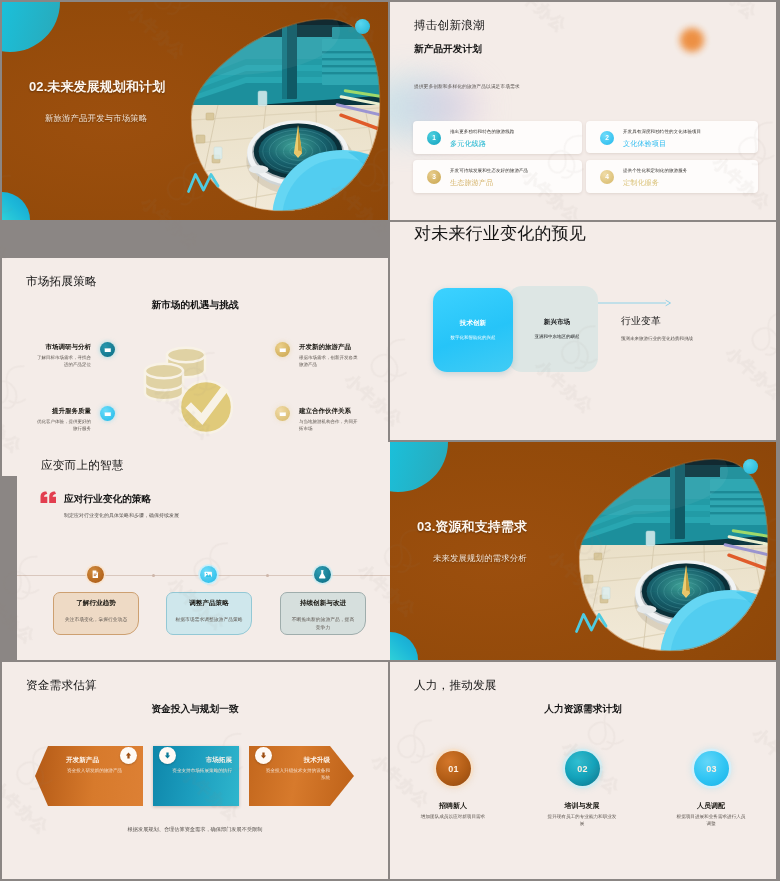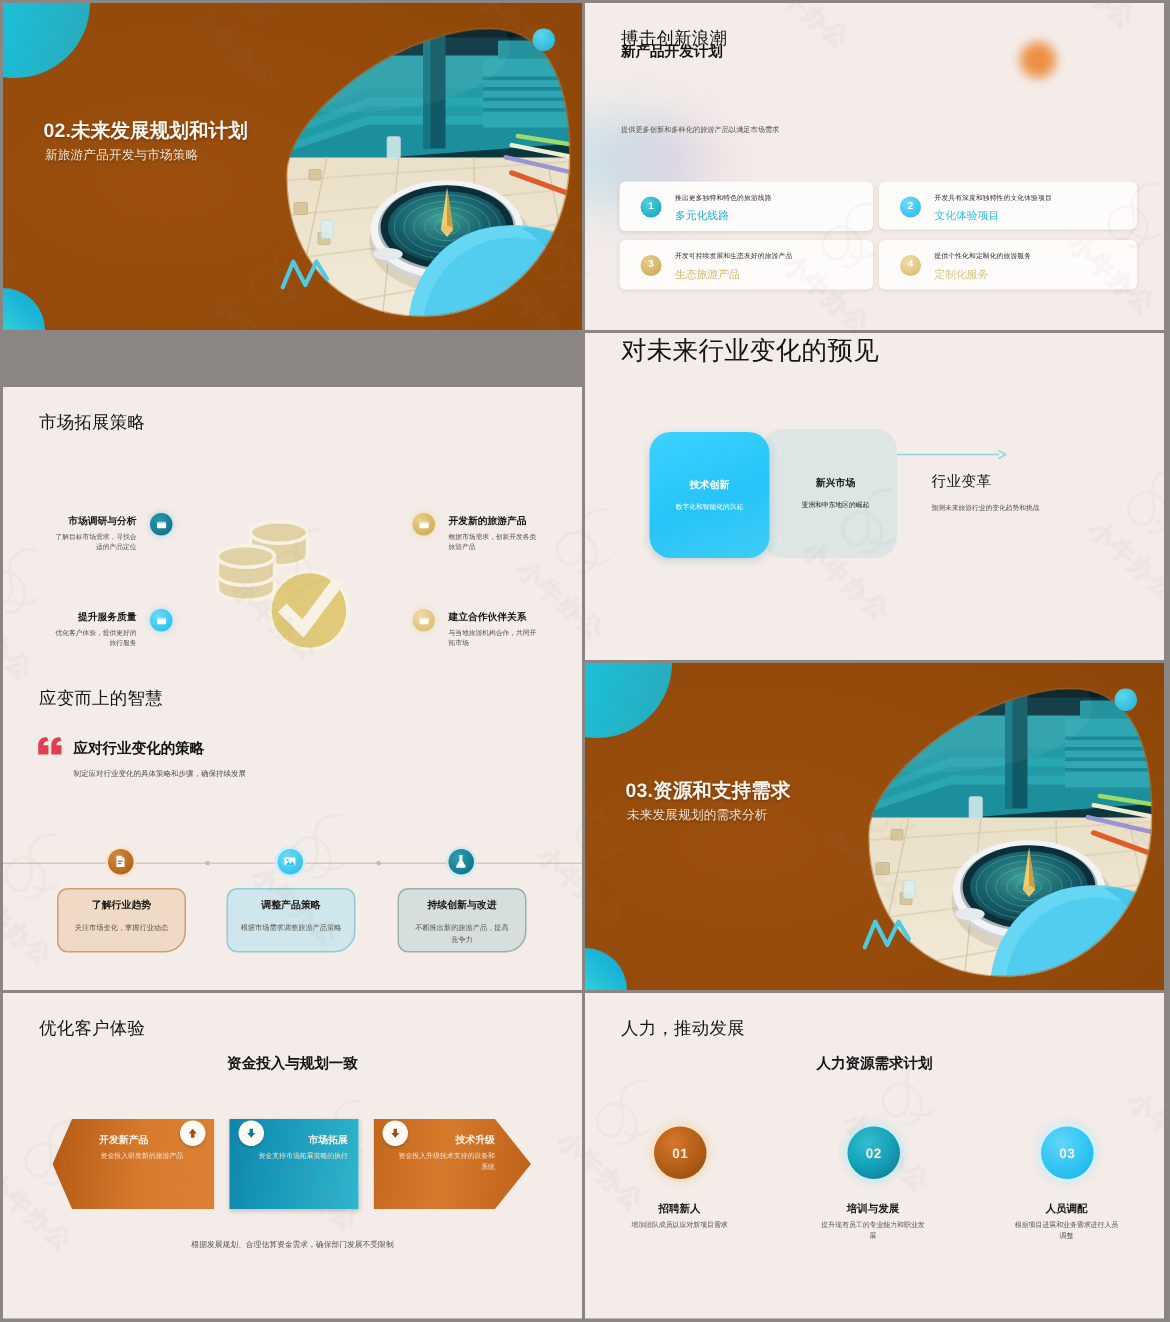--- a/index.html
+++ b/index.html
@@ -2,21 +2,21 @@
 <html lang="zh"><head>
 <meta charset="utf-8">
 <style>
   html,body{margin:0;padding:0;}
   body{width:780px;height:881px;background:#8b8684;
        font-family:"Liberation Sans","DejaVu Sans",sans-serif;overflow:hidden;}
   .grid{position:absolute;left:0;top:0;width:780px;height:881px;}
   .slide{position:absolute;overflow:hidden;background:#f4ece8;width:386px;height:218px;}
   .s1{left:2px;top:2px;}  .s2{left:390px;top:2px;}
   .s3{left:2px;top:222px;margin-top:36px;} .s4{left:390px;top:222px;}
-  .s5{left:2px;top:442px;} .s6{left:390px;top:442px;}
+  .s5{left:17px;top:442px;} .s6{left:390px;top:442px;}
   .s7{left:2px;top:662px;height:217px;} .s8{left:390px;top:662px;height:217px;}
 
   
   .hd{position:absolute;font-weight:normal;color:#141414;letter-spacing:.2px;}
   .sub{position:absolute;font-weight:bold;color:#141414;}
   .mut{position:absolute;color:#55504c;}
 
   
   .cover{background:radial-gradient(130% 120% at 28% 55%, #9c4f0e 0%, #914909 55%, #86410a 100%);}
   .cover .qtl{position:absolute;left:-42px;top:-46px;width:100px;height:96px;
@@ -25,21 +25,21 @@
   .cover .qbl{position:absolute;left:0;bottom:0;width:28px;height:28px;
         border-radius:0 100% 0 0;
         background:linear-gradient(45deg,#2fd0d8 0%,#1cb7d8 50%,#18a0cc 100%);}
   .cover .blob{position:absolute;overflow:hidden;}
   .cover .blobimg{position:absolute;left:0;top:0;width:100%;height:100%;}
   .cover .wave{position:absolute;}
   .cover .dot{position:absolute;border-radius:50%;
         background:radial-gradient(circle at 35% 30%,#5ad7ef,#1fb3d6);}
   .cover h1{position:absolute;left:27px;top:76px;margin:0;color:#fdf6ef;font-size:13px;font-weight:bold;
         letter-spacing:.1px;text-shadow:0 1px 2px rgba(0,0,0,.35);}
-  .cover h2{position:absolute;left:27px;top:95px;margin:1px;color:#f2e3d4;font-size:8.4px;font-weight:normal;
+  .cover h2{position:absolute;left:27px;top:95px;margin:16px;color:#f2e3d4;font-size:8.4px;font-weight:normal;
         letter-spacing:.15px;text-shadow:0 1px 2px rgba(0,0,0,.3);}
 
   
   .glow{position:absolute;border-radius:50%;filter:blur(16px);}
   .card{position:absolute;background:#fefcfb;border-radius:4px;
         box-shadow:0 1px 3px rgba(90,60,50,.13);}
   .card .num{position:absolute;left:14px;top:9.5px;width:14px;height:14px;border-radius:50%;
         color:#fff;font-size:6.6px;font-weight:bold;display:flex;align-items:center;justify-content:center;}
   .card .cdesc{position:absolute;left:37px;top:8px;font-size:4.5px;color:#2e2b28;letter-spacing:.1px;}
   .card .ctitle{position:absolute;left:37px;top:18px;font-size:7.2px;font-weight:normal;}
@@ -202,21 +202,21 @@
   </svg>
   <h1>02.未来发展规划和计划</h1>
   <h2>新旅游产品开发与市场策略</h2>
 </div>
 
 <div class="slide s2">
   <div class="glow" style="left:-26px;top:74px;width:96px;height:64px;background:#9fd4e8;opacity:.45;"></div>
   <div class="glow" style="left:22px;top:78px;width:70px;height:54px;background:#d8c0dd;opacity:.4;"></div>
   <div class="glow" style="left:290px;top:26px;width:24px;height:24px;background:#ed8c3c;opacity:.95;filter:blur(3.5px);"></div>
   <div class="hd" style="left:24px;top:16px;font-size:11.6px;">搏击创新浪潮</div>
-  <div class="sub" style="left:24px;top:26px;font-size:9.7px;">新产品开发计划</div>
+  <div class="sub" style="left:24px;top:41px;font-size:9.7px;">新产品开发计划</div>
   <div class="mut" style="left:24px;top:81px;font-size:4.8px;">提供更多创新和多样化的旅游产品以满足市场需求</div>
 
   <div class="card" style="left:23px;top:119px;width:169px;height:33px;">
     <div class="num" style="background:radial-gradient(circle at 35% 30%,#4fd1e0,#0f9fbd);">1</div>
     <div class="cdesc">推出更多独特和特色的旅游线路</div>
     <div class="ctitle" style="color:#16b3cf;">多元化线路</div>
   </div>
   <div class="card" style="left:196px;top:119px;width:172px;height:32px;">
     <div class="num" style="background:radial-gradient(circle at 35% 30%,#6fdcfa,#23b8ec);">2</div>
     <div class="cdesc">开发具有深度和独特性的文化体验项目</div>
@@ -229,20 +229,21 @@
   </div>
   <div class="card" style="left:196px;top:158px;width:172px;height:33px;">
     <div class="num" style="background:radial-gradient(circle at 35% 30%,#f0dca8,#d6b868);">4</div>
     <div class="cdesc">提供个性化和定制化的旅游服务</div>
     <div class="ctitle" style="color:#dbc47e;">定制化服务</div>
   </div>
 </div>
 
 <div class="slide s3">
   <div class="hd" style="left:24px;top:16px;font-size:11.6px;">市场拓展策略</div>
+  <div class="sub" style="left:0;top:41px;width:386px;text-align:center;font-size:9.7px;">新市场的机遇与挑战</div>
 
   <svg style="position:absolute;left:141px;top:87px;width:92px;height:92px;" viewBox="0 0 92 92">
       <g fill="#e0d2a4" stroke="#f8f2e6" stroke-width="2.4">
         <path d="M24,10 L24,25 A19,7.2 0 0 0 62,25 L62,10 Z"></path>
         <ellipse cx="43" cy="10" rx="19" ry="7.2"></ellipse>
         <path d="M2,36 L2,48 A19,7.2 0 0 0 40,48 L40,36 Z"></path>
         <ellipse cx="21" cy="36" rx="19" ry="7.2"></ellipse>
         <path d="M2,26 L2,38 A19,7.2 0 0 0 40,38 L40,26 Z"></path>
         <ellipse cx="21" cy="26" rx="19" ry="7.2"></ellipse>
       </g>
@@ -465,21 +466,21 @@
   </div>
   <div class="dot" style="left:353px;top:17px;width:15px;height:15px;"></div>
   <svg class="wave" style="left:184px;top:167px;width:38px;height:25px;z-index:6;" viewBox="0 0 38 25">
     <path d="M2.5,22.5 L9.5,5.5 L17.5,21 L25,5.5 L32,17" fill="none" stroke="#4ecbe0" stroke-width="2.8" stroke-linecap="round" stroke-linejoin="round"></path>
   </svg>
   <h1>03.资源和支持需求</h1>
   <h2>未来发展规划的需求分析</h2>
 </div>
 
 <div class="slide s7">
-  <div class="hd" style="left:24px;top:16px;font-size:11.6px;">优化客户体验</div>
+  <div class="hd" style="left:24px;top:16px;font-size:11.6px;">资金需求估算</div>
   <div class="sub" style="left:0;top:41px;width:386px;text-align:center;font-size:9.7px;">资金投入与规划一致</div>
 
   <div class="arrow" style="left:33px;top:84px;width:108px;height:60px;
        background:linear-gradient(95deg,#b45a16 0%,#d77a2c 55%,#dd8034 100%);
        clip-path:polygon(13px 0,108px 0,108px 60px,13px 60px,0 30px);">
     <div class="aic" style="left:85px;top:1px;">
       <svg width="9" height="9" viewBox="0 0 16 16">
             <path d="M8,2.6 L12.8,8.2 L10,8.2 L10,13.4 L6,13.4 L6,8.2 L3.2,8.2 Z" fill="#9e4e12"></path>
           </svg>
     </div>

